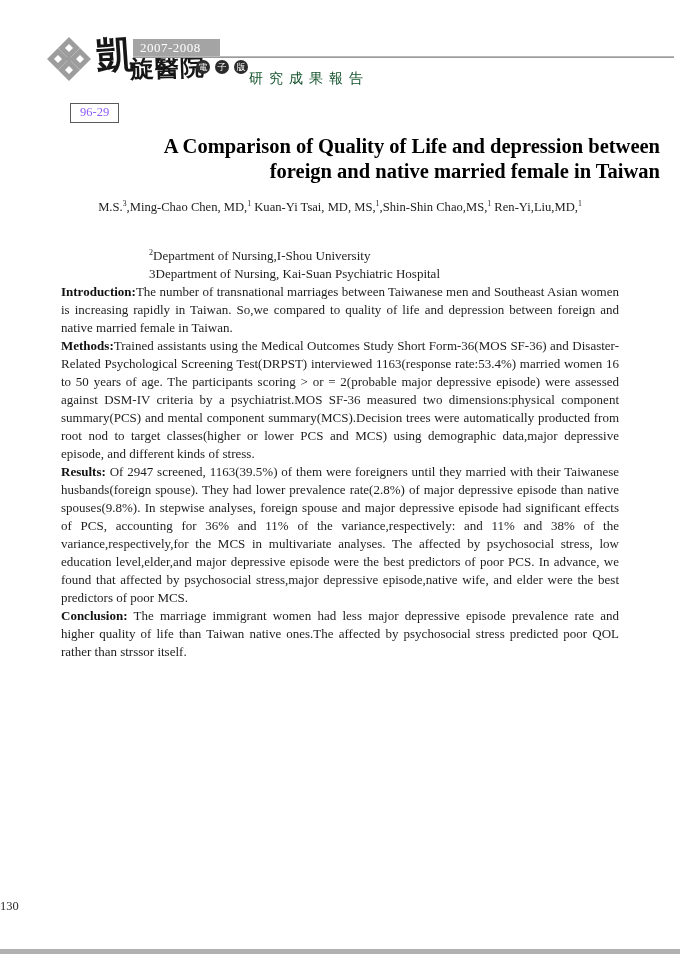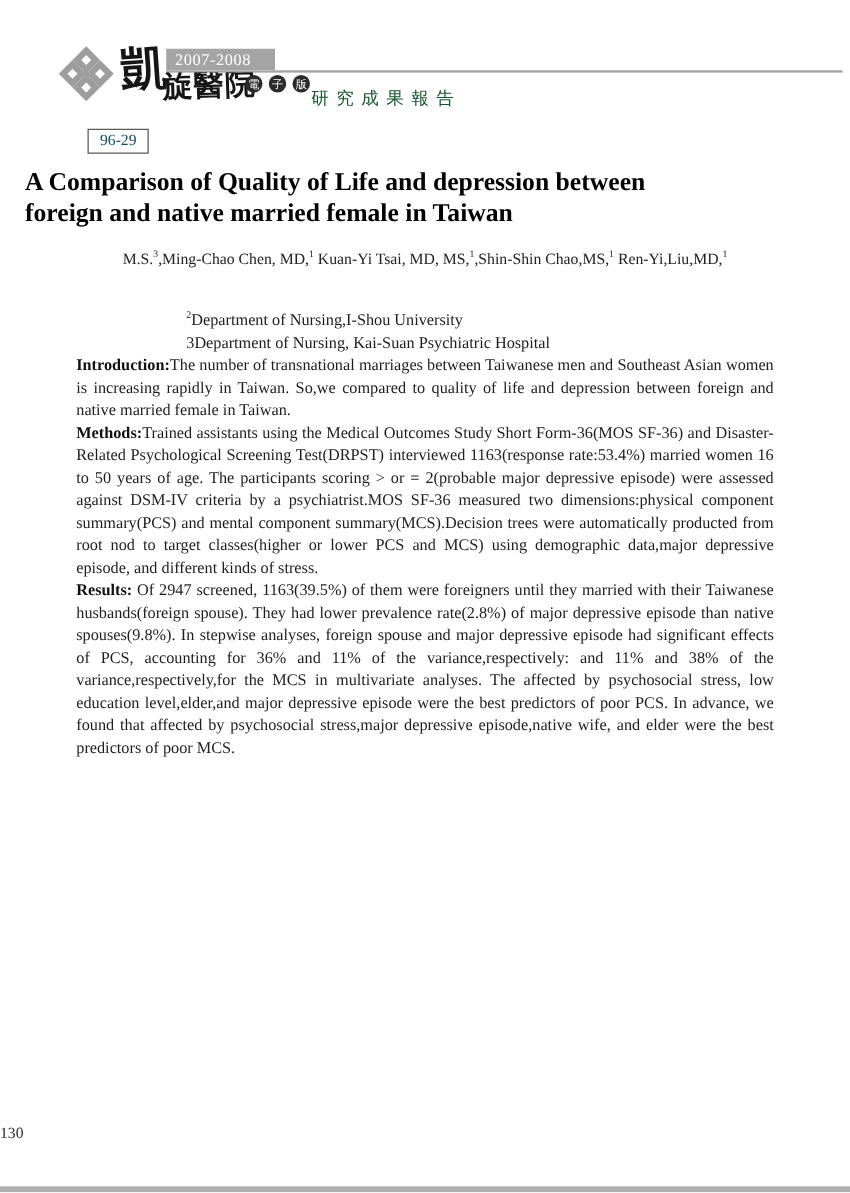--- a/index.html
+++ b/index.html
@@ -35,24 +35,24 @@
     font-size:9px; line-height:14px; text-align:center; vertical-align:top;
   }
   .report-title {
     position:absolute; left:203px; top:36px; font-size:14px; font-weight:normal;
     letter-spacing:6px; color:#14532d; white-space:nowrap;
   }
 
   
   .code-box {
     position:absolute; left:70px; top:103px; border:1px solid #5a5a5a;
-    font-size:12.5px; padding:1px 9px 2px 9px; color:#0c4a6e;
+    font-size:12.5px; padding:1px 9px 2px 9px; color:#8b5cf6;
   }
   .title {
-    position:absolute; top:134px; left:20px; right:20px; text-align:left;
+    position:absolute; top:134px; left:20px; right:20px; text-align:right;
     font-size:20.5px; font-weight:bold; line-height:24.5px; color:#000000;
   }
   .authors {
     position:absolute; top:197px; left:40px; right:40px; text-align:center;
     font-size:12.6px; line-height:21px; color:#222222;
   }
   sup { font-size:0.62em; vertical-align:super; line-height:0; }
 
   .content {
     position:absolute; top:247px; left:61px; width:558px;
@@ -121,18 +121,19 @@
   <div class="content">
 
     <div>
       <div class="inst-indent"><sup>2</sup><span>Department of Nursing,I-Shou University</span></div>
       <div class="inst-indent"><span>3Department of Nursing, Kai-Suan Psychiatric Hospital</span></div>
     </div>
 
     <p><b>Introduction:</b><span>The number of transnational marriages between Taiwanese men and Southeast Asian women is increasing rapidly in Taiwan. So,we compared to quality of life and depression between foreign and native married female in Taiwan.</span></p>
     <p><b>Methods:</b><span>Trained assistants using the Medical Outcomes Study Short Form-36(MOS SF-36) and Disaster-Related Psychological Screening Test(DRPST) interviewed 1163(response rate:53.4%) married women 16 to 50 years of age. The participants scoring &gt; or = 2(probable major depressive episode) were assessed against DSM-IV criteria by a psychiatrist.MOS SF-36 measured two dimensions:physical component summary(PCS) and mental component summary(MCS).Decision trees were automatically producted from root nod to target classes(higher or lower PCS and MCS) using demographic data,major depressive episode, and different kinds of stress.</span></p>
     <p><b>Results:</b><span> Of 2947 screened, 1163(39.5%) of them were foreigners until they married with their Taiwanese husbands(foreign spouse). They had lower prevalence rate(2.8%) of major depressive episode than native spouses(9.8%). In stepwise analyses, foreign spouse and major depressive episode had significant effects of PCS, accounting for 36% and 11% of the variance,respectively: and 11% and 38% of the variance,respectively,for the MCS in multivariate analyses. The affected by psychosocial stress, low education level,elder,and major depressive episode were the best predictors of poor PCS. In advance, we found that affected by psychosocial stress,major depressive episode,native wife, and elder were the best predictors of poor MCS.</span></p>
+    <p><b>Conclusion:</b><span> The marriage immigrant women had less major depressive episode prevalence rate and higher quality of life than Taiwan native ones.The affected by psychosocial stress predicted poor QOL rather than strssor itself.</span></p>
   </div>
 
   <div class="page-num">130</div>
   <div class="bottom-bar"></div>
 
 </div>
 
 </body></html>

